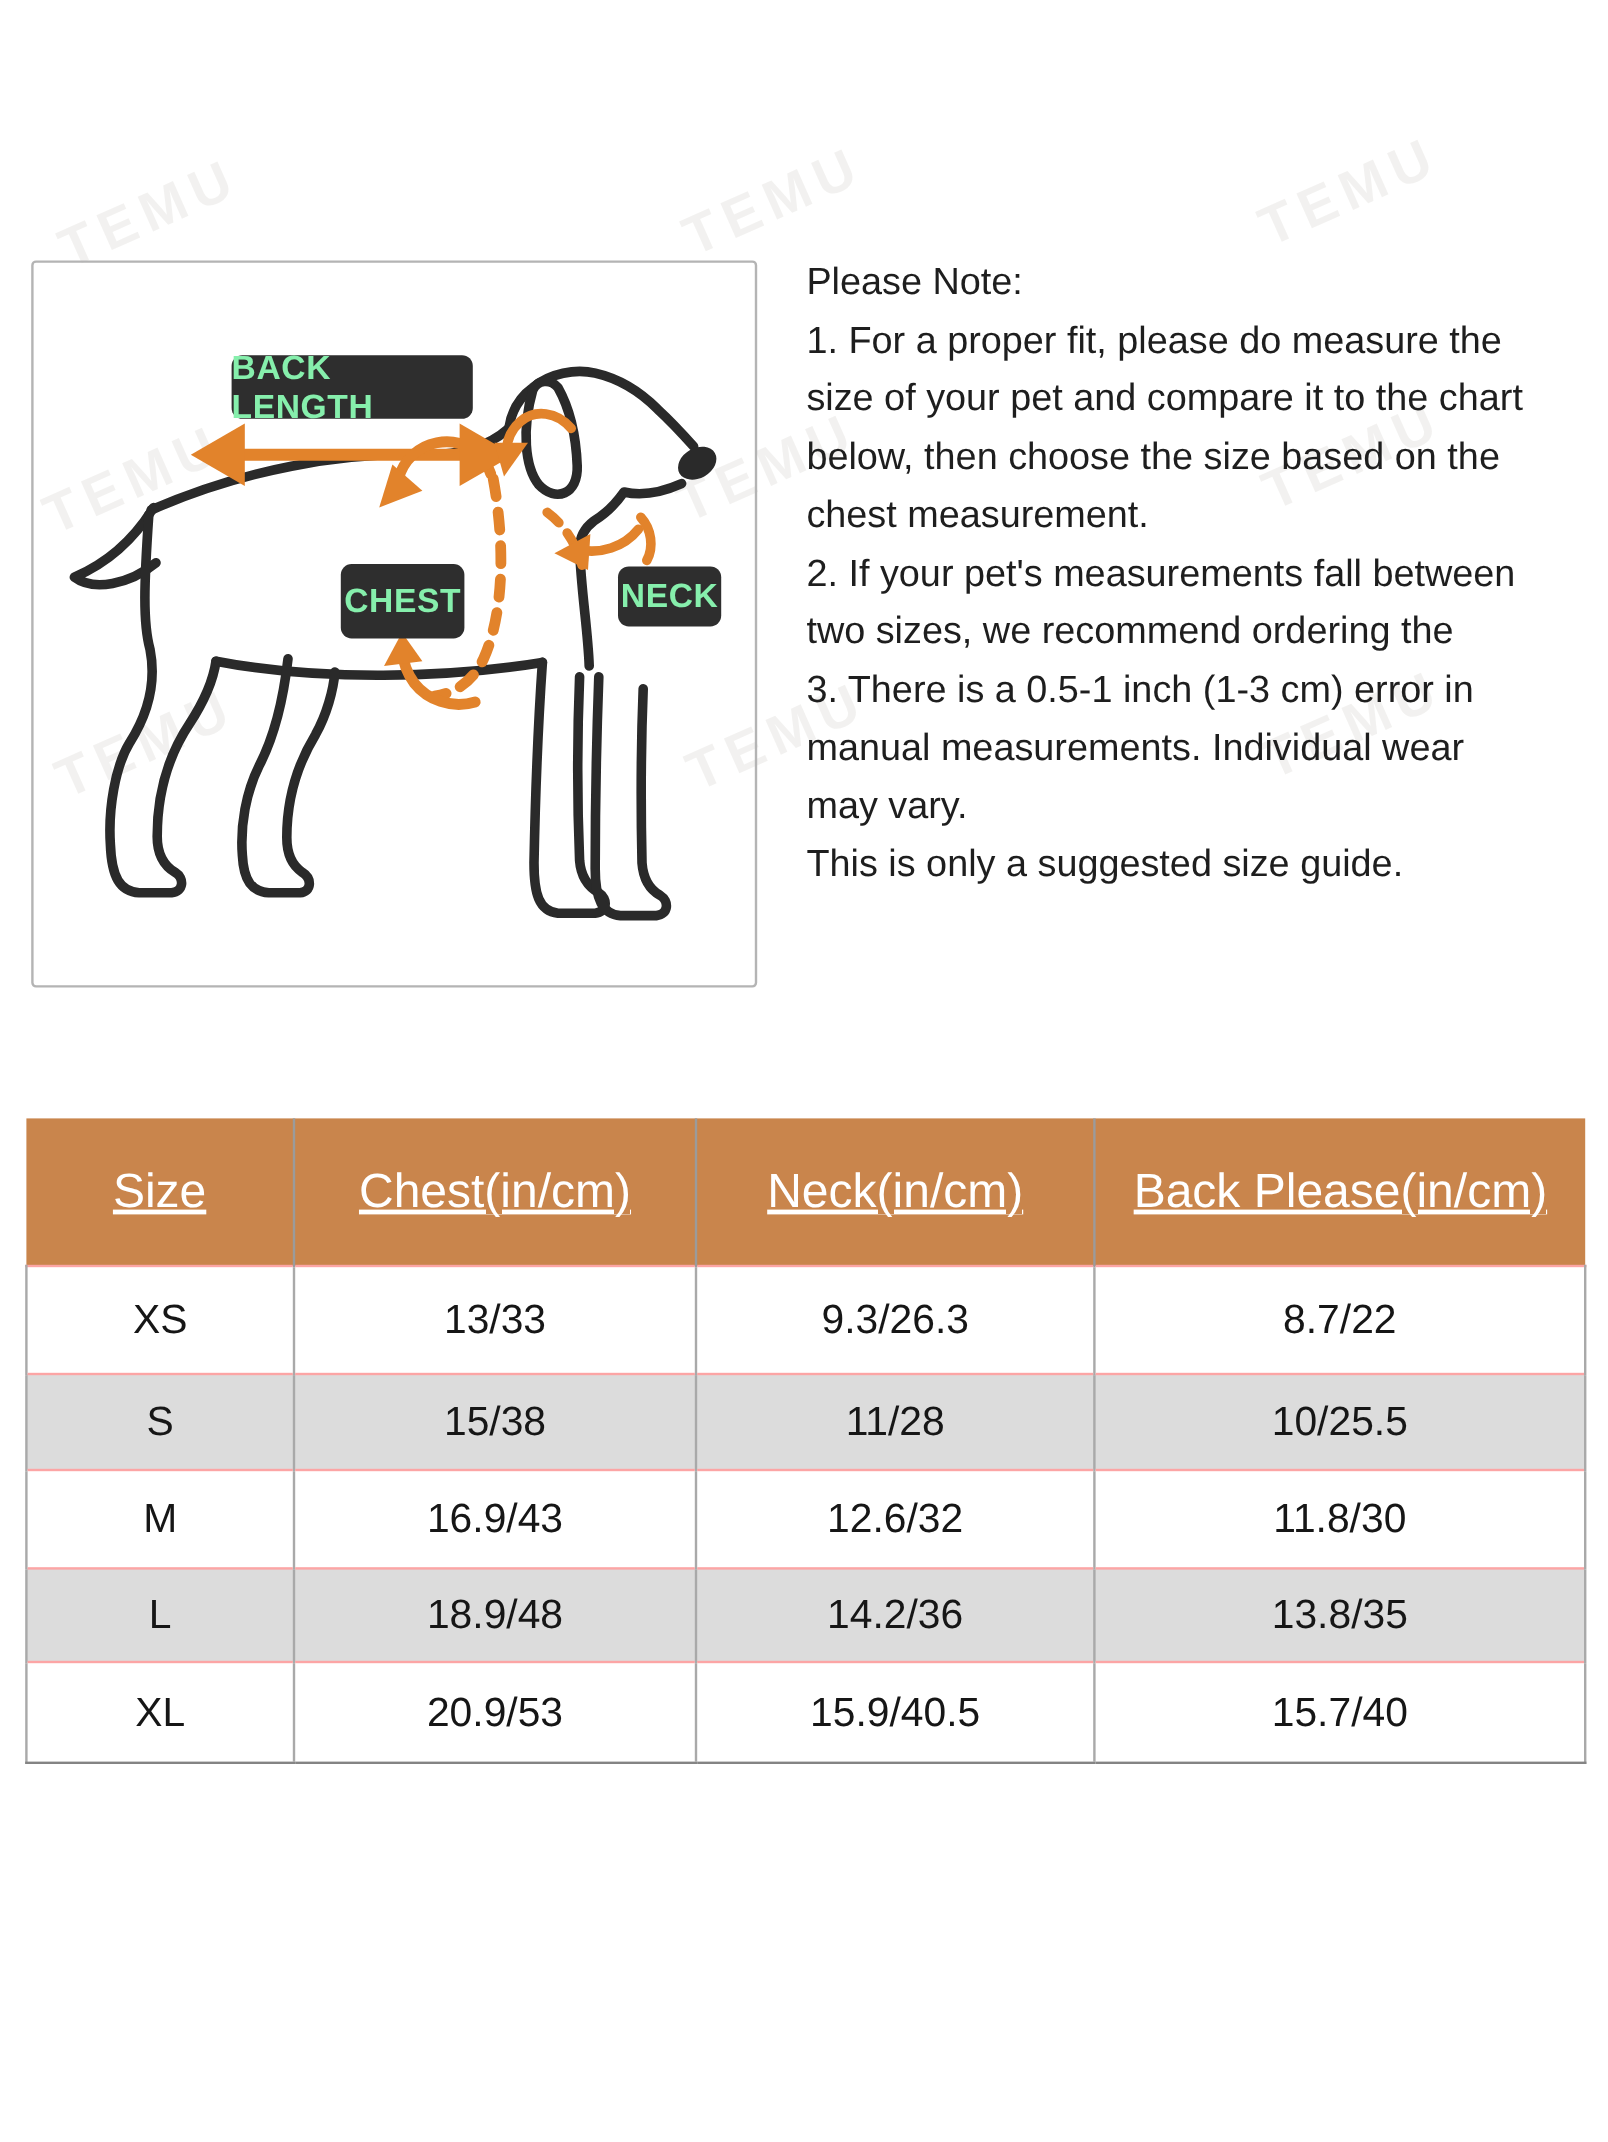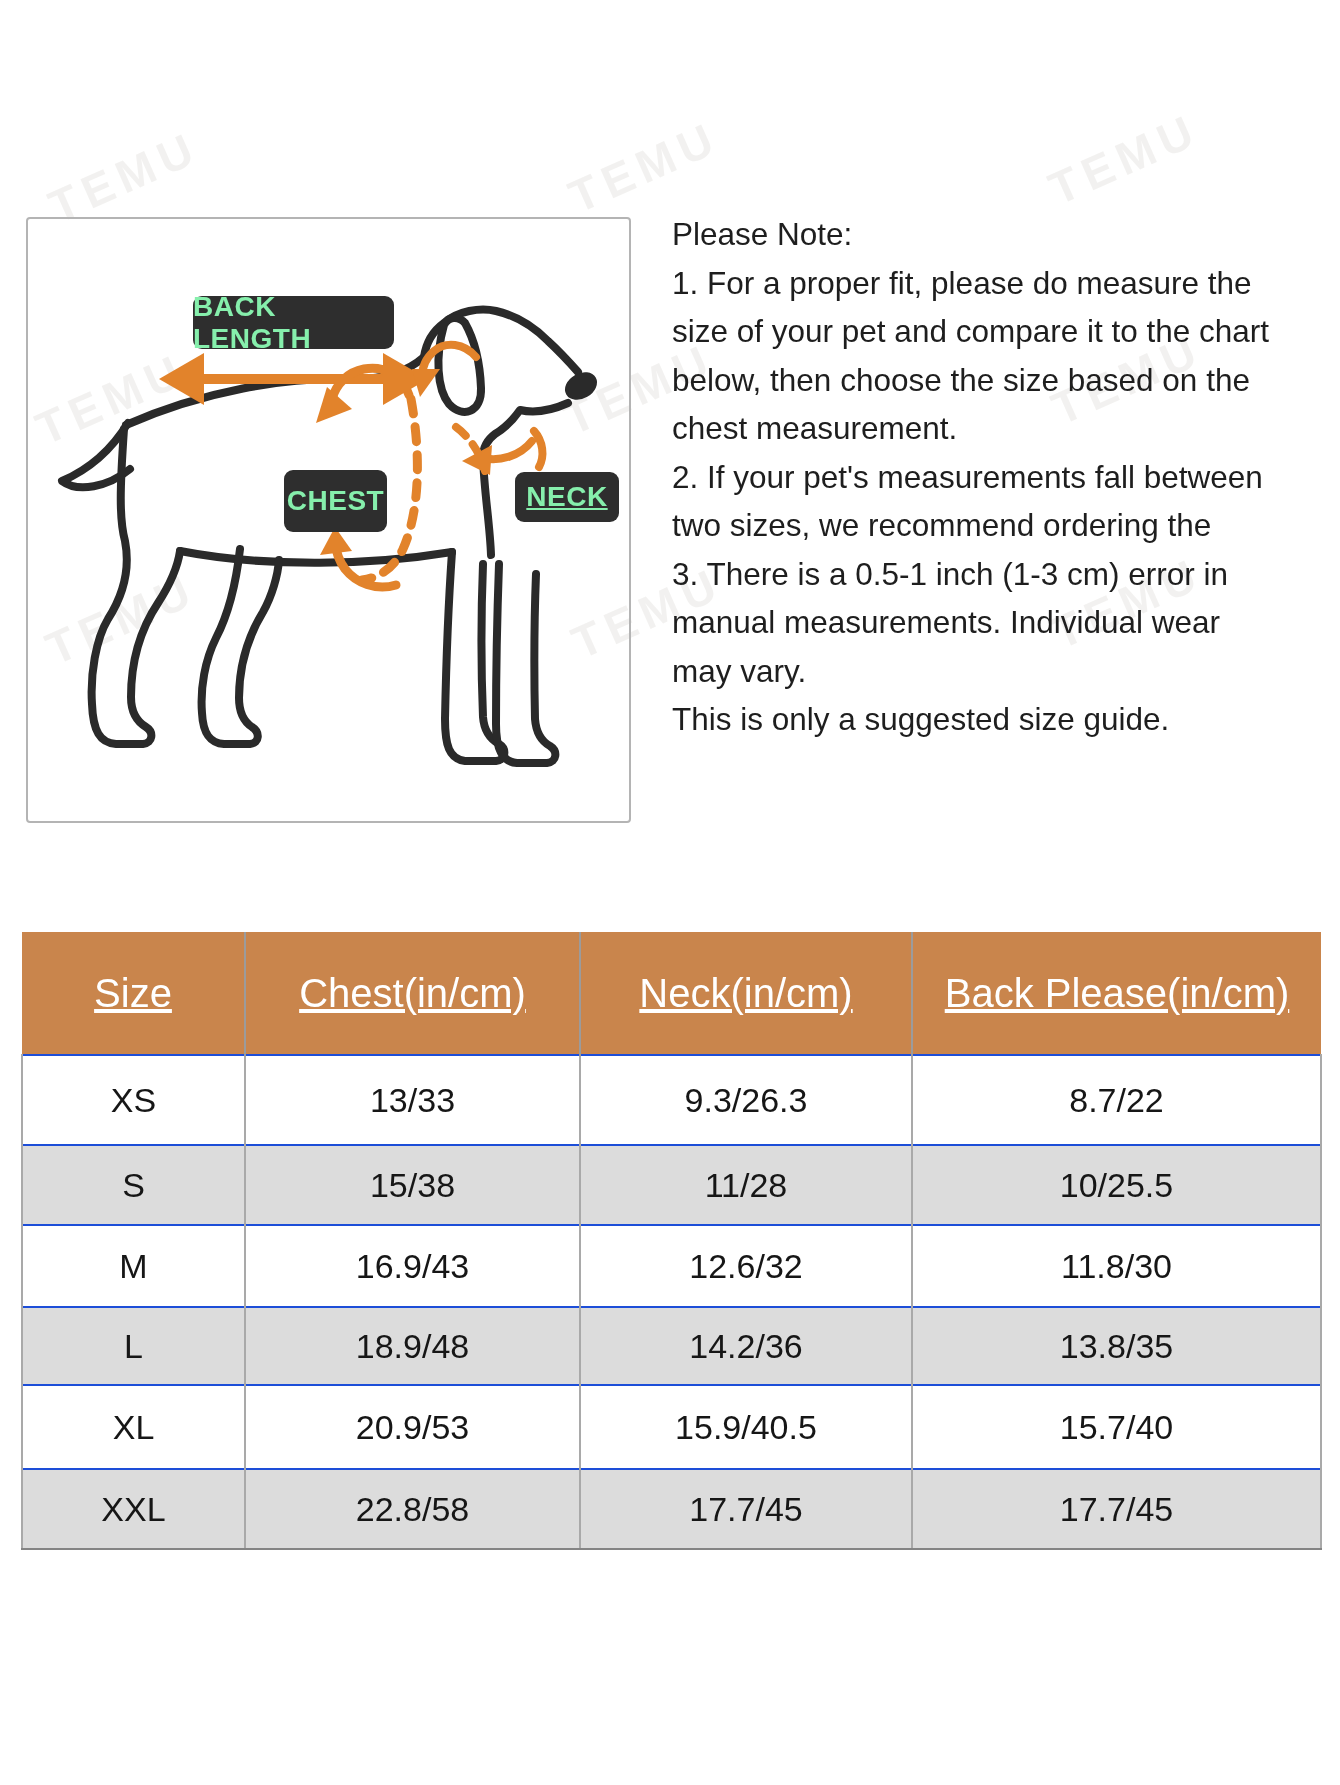--- a/index.html
+++ b/index.html
@@ -23,21 +23,21 @@
     border:2px solid #b4b4b4;border-radius:4px;background:transparent;
   }
   .diagram-box svg{position:absolute;left:0;top:0;}
   .tag{
     position:absolute;background:#2e2e2e;color:#86efac;border-radius:9px;
     display:flex;align-items:center;justify-content:center;
     font-weight:bold;letter-spacing:0.5px;
   }
   .tag-backlength{left:165px;top:77px;width:201px;height:53px;font-size:28px;}
   .tag-chest{left:256px;top:251px;width:103px;height:62px;font-size:28px;}
-  .tag-neck{left:487px;top:253px;width:104px;height:50px;font-size:28px;text-decoration:underline;}
+  .tag-neck{left:487px;top:253px;width:86px;height:50px;font-size:28px;}
 
   
   .note{
     position:absolute;left:672px;top:210px;width:660px;
     font-size:31.5px;line-height:48.5px;color:#1e1e1e;
   }
   .note-line{white-space:nowrap;}
 
   
   table.size-table{
@@ -46,21 +46,21 @@
   }
   table.size-table th{
     background:#c9854c;color:#ffffff;font-weight:normal;font-size:40px;
     height:120px;text-align:center;vertical-align:middle;
     border-left:2px solid #9b9b9b;
     text-decoration:underline;
   }
   table.size-table th:first-child{border-left:none;}
   table.size-table td{
     font-size:34px;color:#161616;text-align:center;vertical-align:middle;
-    border-top:2px solid #1d4ed8;border-left:2px solid #a9a9a9;
+    border-top:2px solid #fca5a5;border-left:2px solid #a9a9a9;
   }
   table.size-table td:first-child{border-left:2px solid #a9a9a9;}
   table.size-table td:last-child{border-right:2px solid #a9a9a9;}
   table.size-table tbody tr:last-child td{border-bottom:2px solid #848484;}
   table.size-table tbody tr:nth-child(1){height:90px;}
   table.size-table tbody tr:nth-child(2){height:80px;}
   table.size-table tbody tr:nth-child(3){height:82px;}
   table.size-table tbody tr:nth-child(4){height:78px;}
   table.size-table tbody tr:nth-child(5){height:84px;}
   table.size-table tbody tr:nth-child(6){height:80px;}
@@ -198,22 +198,16 @@
         <td>18.9/48</td>
         <td>14.2/36</td>
         <td>13.8/35</td>
       </tr>
       <tr>
         <td>XL</td>
         <td>20.9/53</td>
         <td>15.9/40.5</td>
         <td>15.7/40</td>
       </tr>
-      <tr>
-        <td>XXL</td>
-        <td>22.8/58</td>
-        <td>17.7/45</td>
-        <td>17.7/45</td>
-      </tr>
     </tbody>
   </table>
 
 </div>
 
 </body></html>

